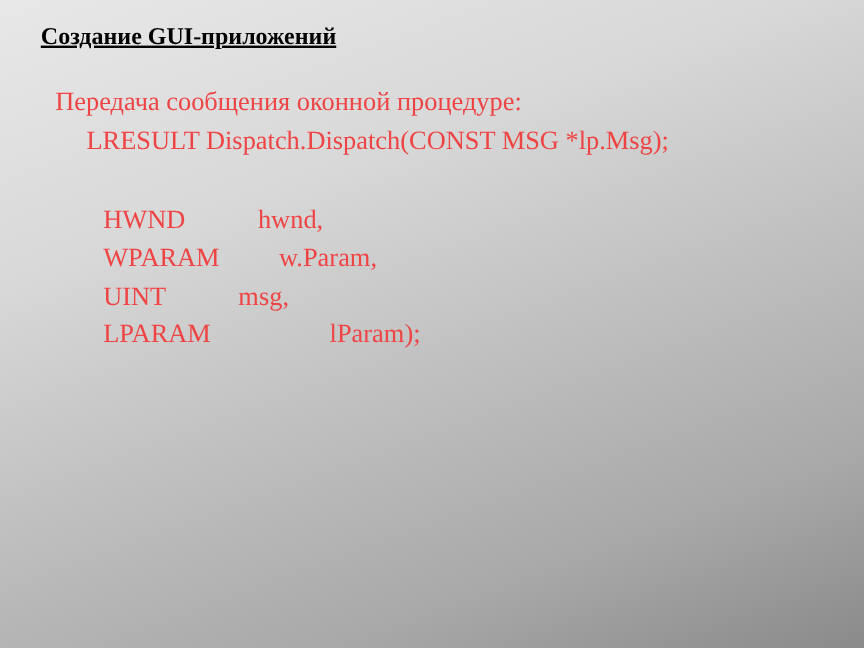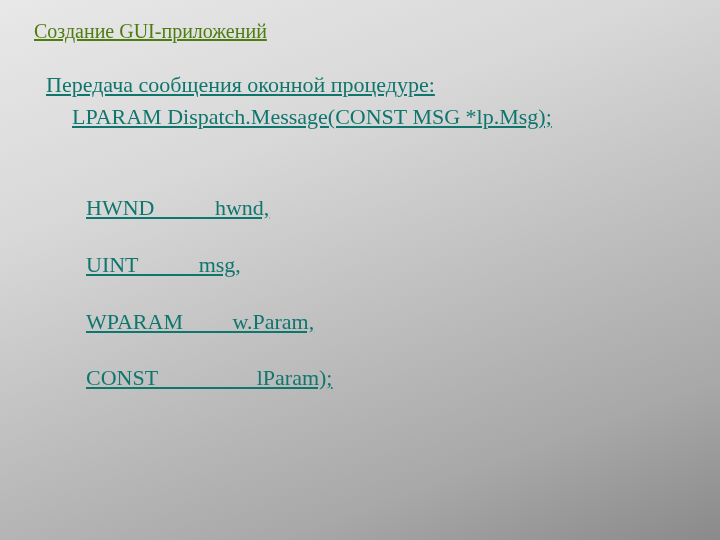--- a/index.html
+++ b/index.html
@@ -15,61 +15,59 @@
     color: #2e2e2e;
   }
   .slide {
     padding: 20px 34px 0 34px;
     width: 100%;
     height: 100%;
     box-sizing: border-box;
   }
   .title {
     font-size: 20px;
-    font-weight: normal;
+    font-weight: bold;
     text-decoration: underline;
-    color: #4d7c0f;
+    color: #000000;
     margin-bottom: 26px;
   }
   .body {
     font-size: 22px;
     line-height: 1.45;
-    color: #0f766e;
+    color: #ef4444;
     padding-left: 12px;
-    text-decoration: underline;
   }
   .indent1 {
     padding-left: 26px;
   }
   .indent2 {
     padding-left: 40px;
-    margin-top: 25px;
   }
   .gap {
     height: 34px;
   }
   .row {
     display: block;
     white-space: pre;
   }
 </style>
 </head>
 <body>
 
 <div class="slide">
 
   <div class="title">Создание GUI-приложений</div>
 
   <div class="body">
 
     <div>Передача сообщения оконной процедуре:</div>
-    <div class="indent1">LPARAM Dispatch.Message(CONST MSG *lp.Msg);</div>
+    <div class="indent1">LRESULT Dispatch.Dispatch(CONST MSG *lp.Msg);</div>
 
     <div class="gap"></div>
 
 
     <div class="indent2 row">HWND           hwnd,</div>
+    <div class="indent2 row">WPARAM         w.Param,</div>
     <div class="indent2 row">UINT           msg,</div>
-    <div class="indent2 row">WPARAM         w.Param,</div>
-    <div class="indent2 row">CONST                  lParam);</div>
+    <div class="indent2 row">LPARAM                  lParam);</div>
   </div>
 
 </div>
 
 </body></html>

